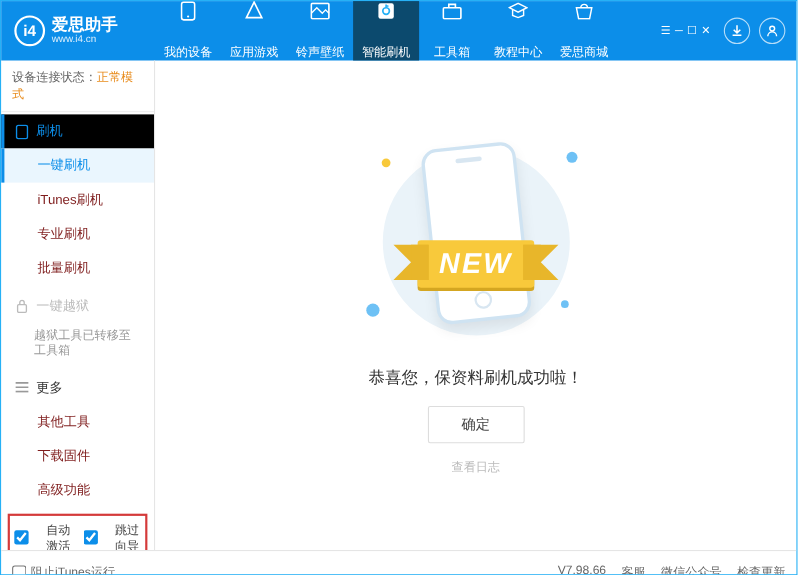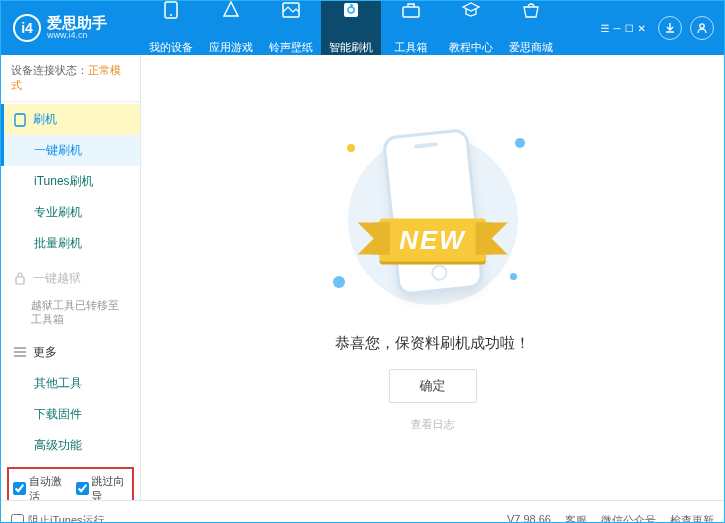--- a/index.html
+++ b/index.html
@@ -18,27 +18,27 @@
 .title-right { margin-left: auto; display: flex; align-items: center; padding-right: 10px; gap: 8px; }
 .win-btns { display: flex; gap: 4px; font-size: 10px; margin-right: 4px; align-items: center; }
 .circ-btn { width: 24px; height: 24px; border: 1.5px solid rgba(255,255,255,0.7); border-radius: 50%; display: flex; align-items: center; justify-content: center; cursor: pointer; }
 .body { display: flex; height: calc(100% - 54px - 22px); }
 .sidebar { width: 140px; border-right: 1px solid #e5e5e5; display: flex; flex-direction: column; overflow: hidden; }
 .conn-status { padding: 8px 10px; font-size: 11px; color: #666; border-bottom: 1px solid #eee; }
 .conn-status .mode { color: #e88d1f; }
 .side-section { padding: 2px 0; }
 .side-head { display: flex; align-items: center; padding: 7px 12px; font-size: 12px; color: #333; cursor: pointer; gap: 6px; }
 .side-head .hicon { width: 14px; height: 14px; display: flex; align-items: center; justify-content: center; color: #999; }
-.side-head.active-head { color: #0c8ee9; border-left: 3px solid #0c8ee9; padding-left: 9px; background: #fef9c3; }
-.side-item { padding: 7px 12px 7px 30px; font-size: 12px; color: #0f766e; cursor: pointer; border-left: 3px solid transparent; }
+.side-head.active-head { color: #0c8ee9; border-left: 3px solid #0c8ee9; padding-left: 9px; background: #000000; }
+.side-item { padding: 7px 12px 7px 30px; font-size: 12px; color: #7f1d1d; cursor: pointer; border-left: 3px solid transparent; }
 .side-item.active { border-left-color: #0c8ee9; background: #eaf6fe; color: #0c8ee9; }
 .side-note { padding: 4px 12px 6px 30px; font-size: 11px; color: #999; line-height: 1.3; }
 .side-bottom { margin-top: auto; }
 .checks { border: 2px solid #d43a3a; margin: 4px 6px; padding: 5px 4px; display: flex; gap: 10px; align-items: center; font-size: 11px; color: #444; }
-.checks label { display: flex; align-items: center; gap: 3px; cursor: pointer; }
+.checks label { display: flex; align-items: center; gap: 16px; cursor: pointer; }
 .checks input { accent-color: #0c8ee9; }
 .main { flex: 1; display: flex; flex-direction: column; align-items: center; justify-content: center; position: relative; }
 .phone-illustration { position: relative; width: 220px; height: 200px; }
 .circle { position: absolute; left: 50%; top: 48%; transform: translate(-50%,-50%); width: 170px; height: 170px; background: #eaf3f9; border-radius: 50%; }
 .phone { position: absolute; left: 50%; top: 44%; transform: translate(-50%,-50%) rotate(-6deg); width: 86px; height: 160px; background: #fff; border: 3px solid #cfe3f2; border-radius: 14px; box-shadow: 0 6px 12px rgba(0,0,0,0.08); }
 .phone::before { content: ""; position: absolute; left: 50%; top: 8px; transform: translateX(-50%); width: 24px; height: 4px; background: #d8e6f1; border-radius: 2px; }
 .phone::after { content: ""; position: absolute; left: 50%; bottom: 8px; transform: translateX(-50%); width: 12px; height: 12px; border: 2px solid #d8e6f1; border-radius: 50%; }
 .ribbon { position: absolute; left: 50%; top: 58%; transform: translate(-50%,-50%); background: #f8c93b; color: #fff; font-weight: 900; font-size: 26px; padding: 6px 20px; border-radius: 3px; letter-spacing: 2px; box-shadow: 0 3px 0 #d4a621; font-style: italic; }
 .ribbon::before, .ribbon::after { content: ""; position: absolute; top: 4px; width: 0; height: 0; border: 16px solid #e8b62a; }
 .ribbon::before { left: -22px; border-left-color: transparent; }

